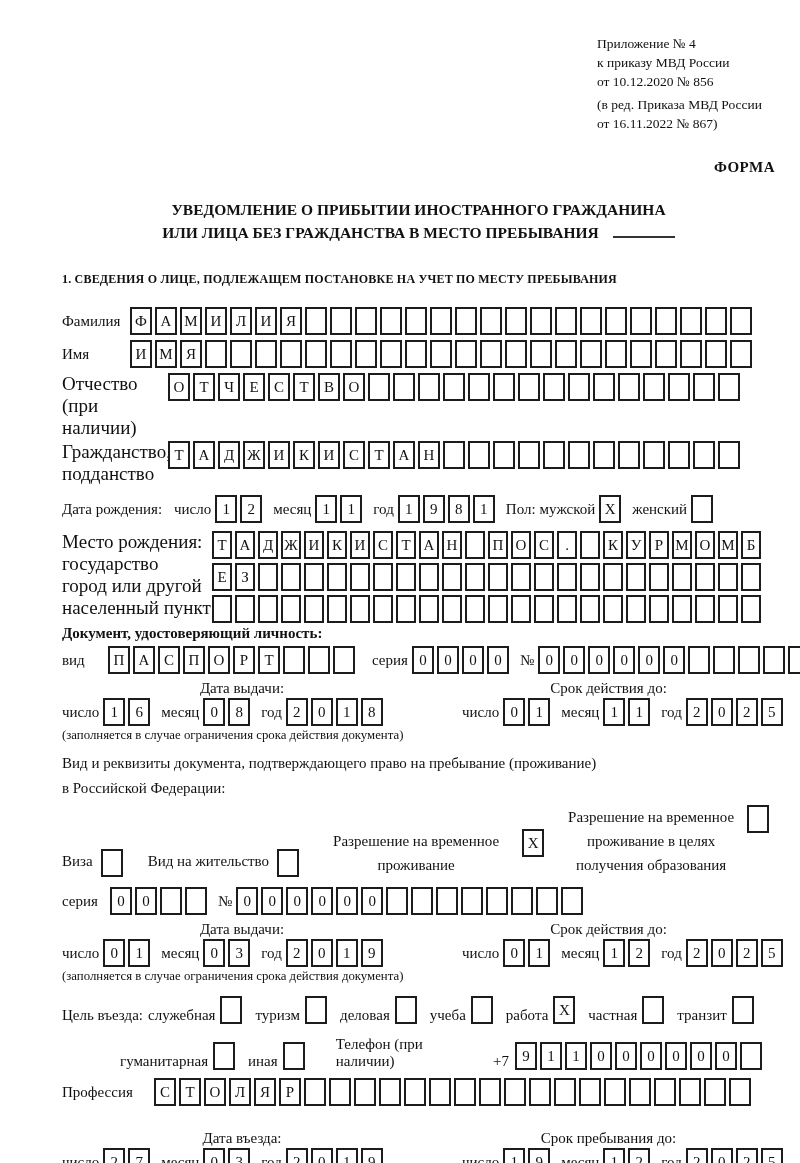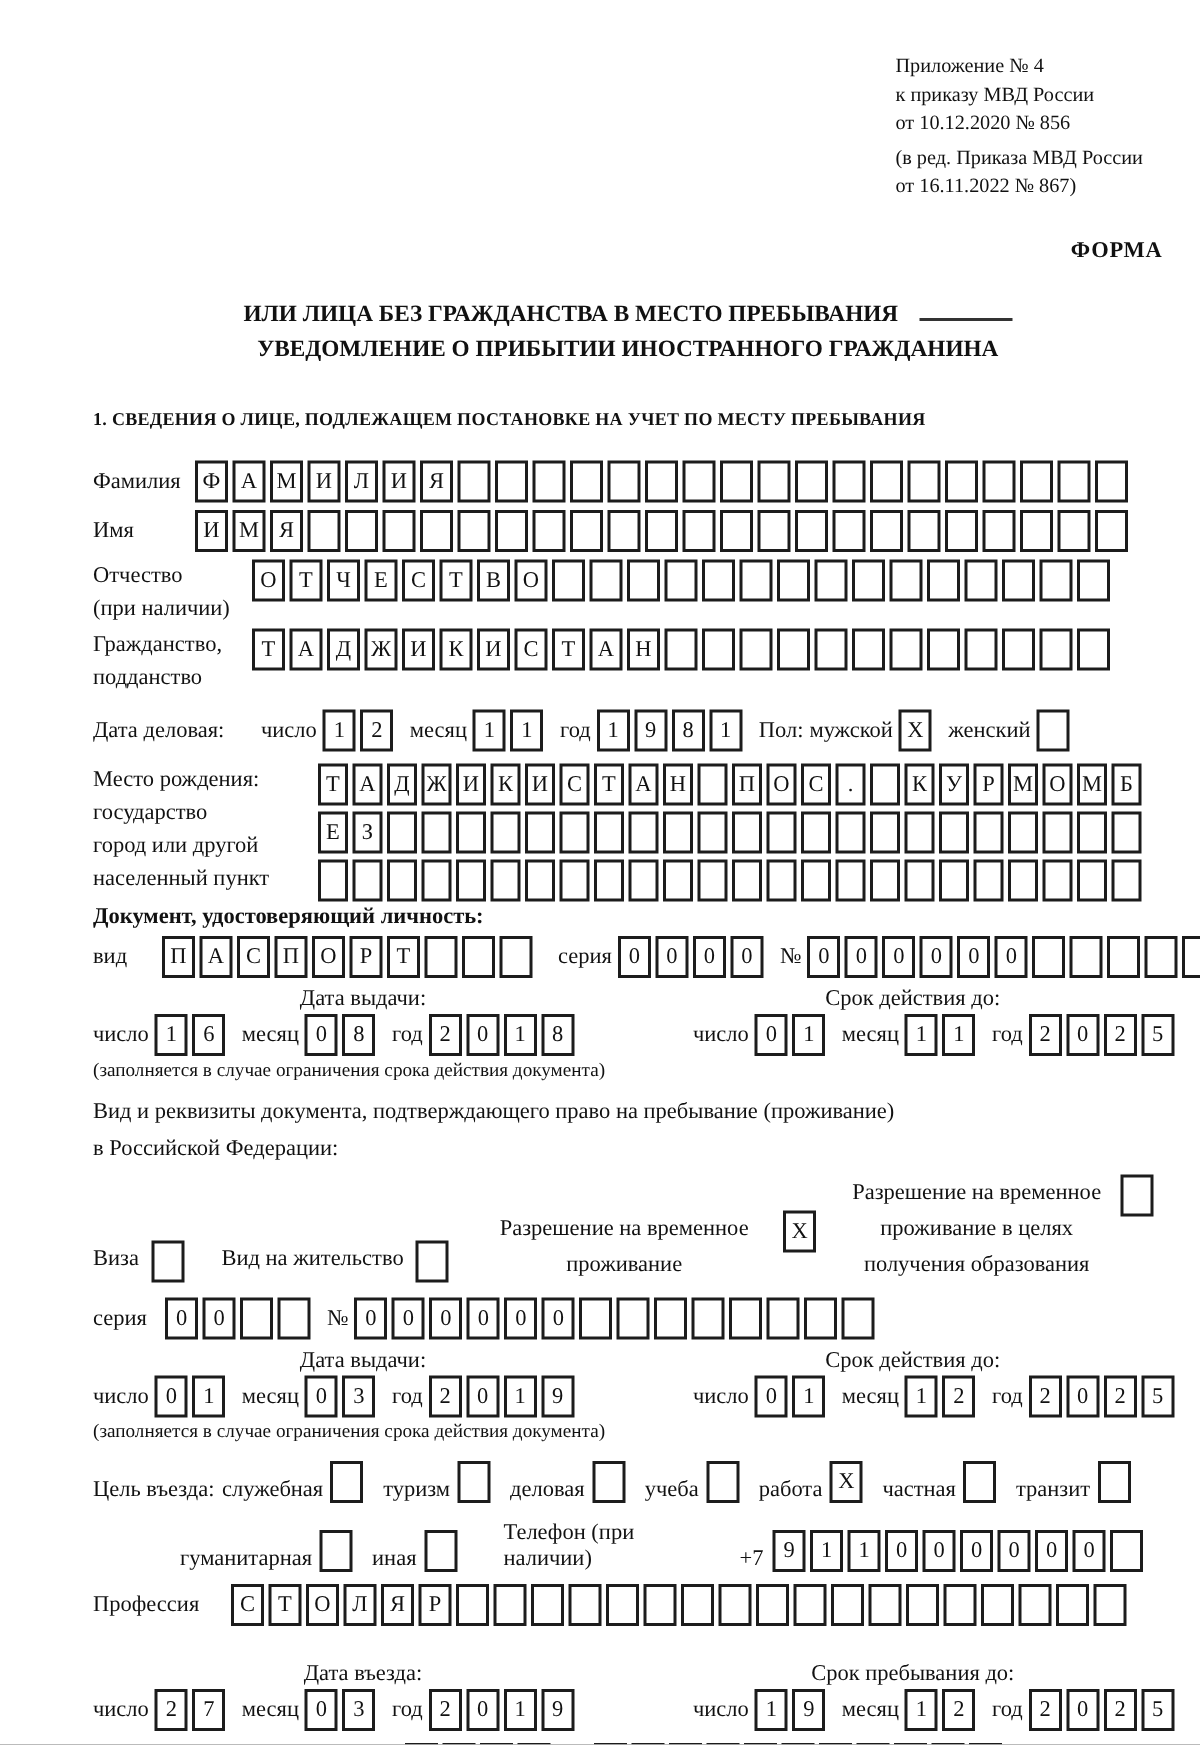--- a/index.html
+++ b/index.html
@@ -14,21 +14,21 @@
   .annex { width:200px; margin-left:535px; font-size:13.5px; line-height:19px; }
   .annex .gap { height:4px; }
   .forma { text-align:right; font-weight:bold; font-size:15px; margin-top:26px; letter-spacing:.5px; }
   .title { text-align:center; font-weight:bold; font-size:15.5px; margin-top:22px; line-height:23px; }
   .blank-line { display:inline-block; width:62px; border-bottom:2px solid #333; margin-left:14px; }
   .section-h { font-weight:bold; font-size:12px; margin-top:28px; letter-spacing:.2px; }
 
   
   .row { display:flex; align-items:flex-start; margin-top:5px; }
   .lbl { font-size:15px; line-height:28px; flex:none; }
-  .lbl2 { font-size:15px; line-height:22px; flex:none; }
+  .lbl2 { font-size:19px; line-height:22px; flex:none; }
   .w68 { width:68px; }
   .w106 { width:106px; }
   .w143 { width:150px; }
   .cells { white-space:nowrap; flex:none; }
   .cell {
     display:inline-block; width:18px; height:24px; border:2px solid #1c1c1c;
     margin-right:3px; text-align:center; font-size:15px; line-height:24px;
     vertical-align:middle; background:#fff;
   }
   .cells-sm .cell { width:16px; margin-right:3px; }
@@ -77,24 +77,24 @@
     <div>к приказу МВД России</div>
     <div>от 10.12.2020 № 856</div>
     <div class="gap"></div>
     <div>(в ред. Приказа МВД России</div>
     <div>от 16.11.2022 № 867)</div>
   </div>
 
   <div class="forma">ФОРМА</div>
 
   <div class="title">
+    <div>УВЕДОМЛЕНИЕ О ПРИБЫТИИ ИНОСТРАННОГО ГРАЖДАНИНА</div>
     <div>
       <span>ИЛИ ЛИЦА БЕЗ ГРАЖДАНСТВА В МЕСТО ПРЕБЫВАНИЯ</span><span class="blank-line"></span>
     </div>
-    <div>УВЕДОМЛЕНИЕ О ПРИБЫТИИ ИНОСТРАННОГО ГРАЖДАНИНА</div>
   </div>
 
   <div class="section-h">1. СВЕДЕНИЯ О ЛИЦЕ, ПОДЛЕЖАЩЕМ ПОСТАНОВКЕ НА УЧЕТ ПО МЕСТУ ПРЕБЫВАНИЯ</div>
 
   <div class="row" style="margin-top:20px;">
     <span class="lbl w68">Фамилия</span>
     <span class="cells"><span class="cell">Ф</span><span class="cell">А</span><span class="cell">М</span><span class="cell">И</span><span class="cell">Л</span><span class="cell">И</span><span class="cell">Я</span><span class="cell"></span><span class="cell"></span><span class="cell"></span><span class="cell"></span><span class="cell"></span><span class="cell"></span><span class="cell"></span><span class="cell"></span><span class="cell"></span><span class="cell"></span><span class="cell"></span><span class="cell"></span><span class="cell"></span><span class="cell"></span><span class="cell"></span><span class="cell"></span><span class="cell"></span><span class="cell"></span></span>
   </div>
 
   <div class="row">
@@ -112,21 +112,21 @@
 
   <div class="row" style="margin-top:2px;">
     <span class="lbl2 w106">
       <span>Гражданство,</span><br>
       <span>подданство</span>
     </span>
     <span class="cells"><span class="cell">Т</span><span class="cell">А</span><span class="cell">Д</span><span class="cell">Ж</span><span class="cell">И</span><span class="cell">К</span><span class="cell">И</span><span class="cell">С</span><span class="cell">Т</span><span class="cell">А</span><span class="cell">Н</span><span class="cell"></span><span class="cell"></span><span class="cell"></span><span class="cell"></span><span class="cell"></span><span class="cell"></span><span class="cell"></span><span class="cell"></span><span class="cell"></span><span class="cell"></span><span class="cell"></span><span class="cell"></span></span>
   </div>
 
   <div class="row" style="margin-top:10px; align-items:center;">
-    <span class="lbl" style="width:112px;">Дата деловая:</span>
+    <span class="lbl" style="width:112px;">Дата рождения:</span>
     <span class="dlabel first">число</span>
     <span class="cells"><span class="cell">1</span><span class="cell">2</span></span>
     <span class="dlabel">месяц</span>
     <span class="cells"><span class="cell">1</span><span class="cell">1</span></span>
     <span class="dlabel">год</span>
     <span class="cells"><span class="cell">1</span><span class="cell">9</span><span class="cell">8</span><span class="cell">1</span></span>
     <span class="dlabel">Пол:</span>
     <span class="dlabel" style="margin-left:0;">мужской</span>
     <span class="cells"><span class="cell">X</span></span>
     <span class="dlabel">женский</span>

